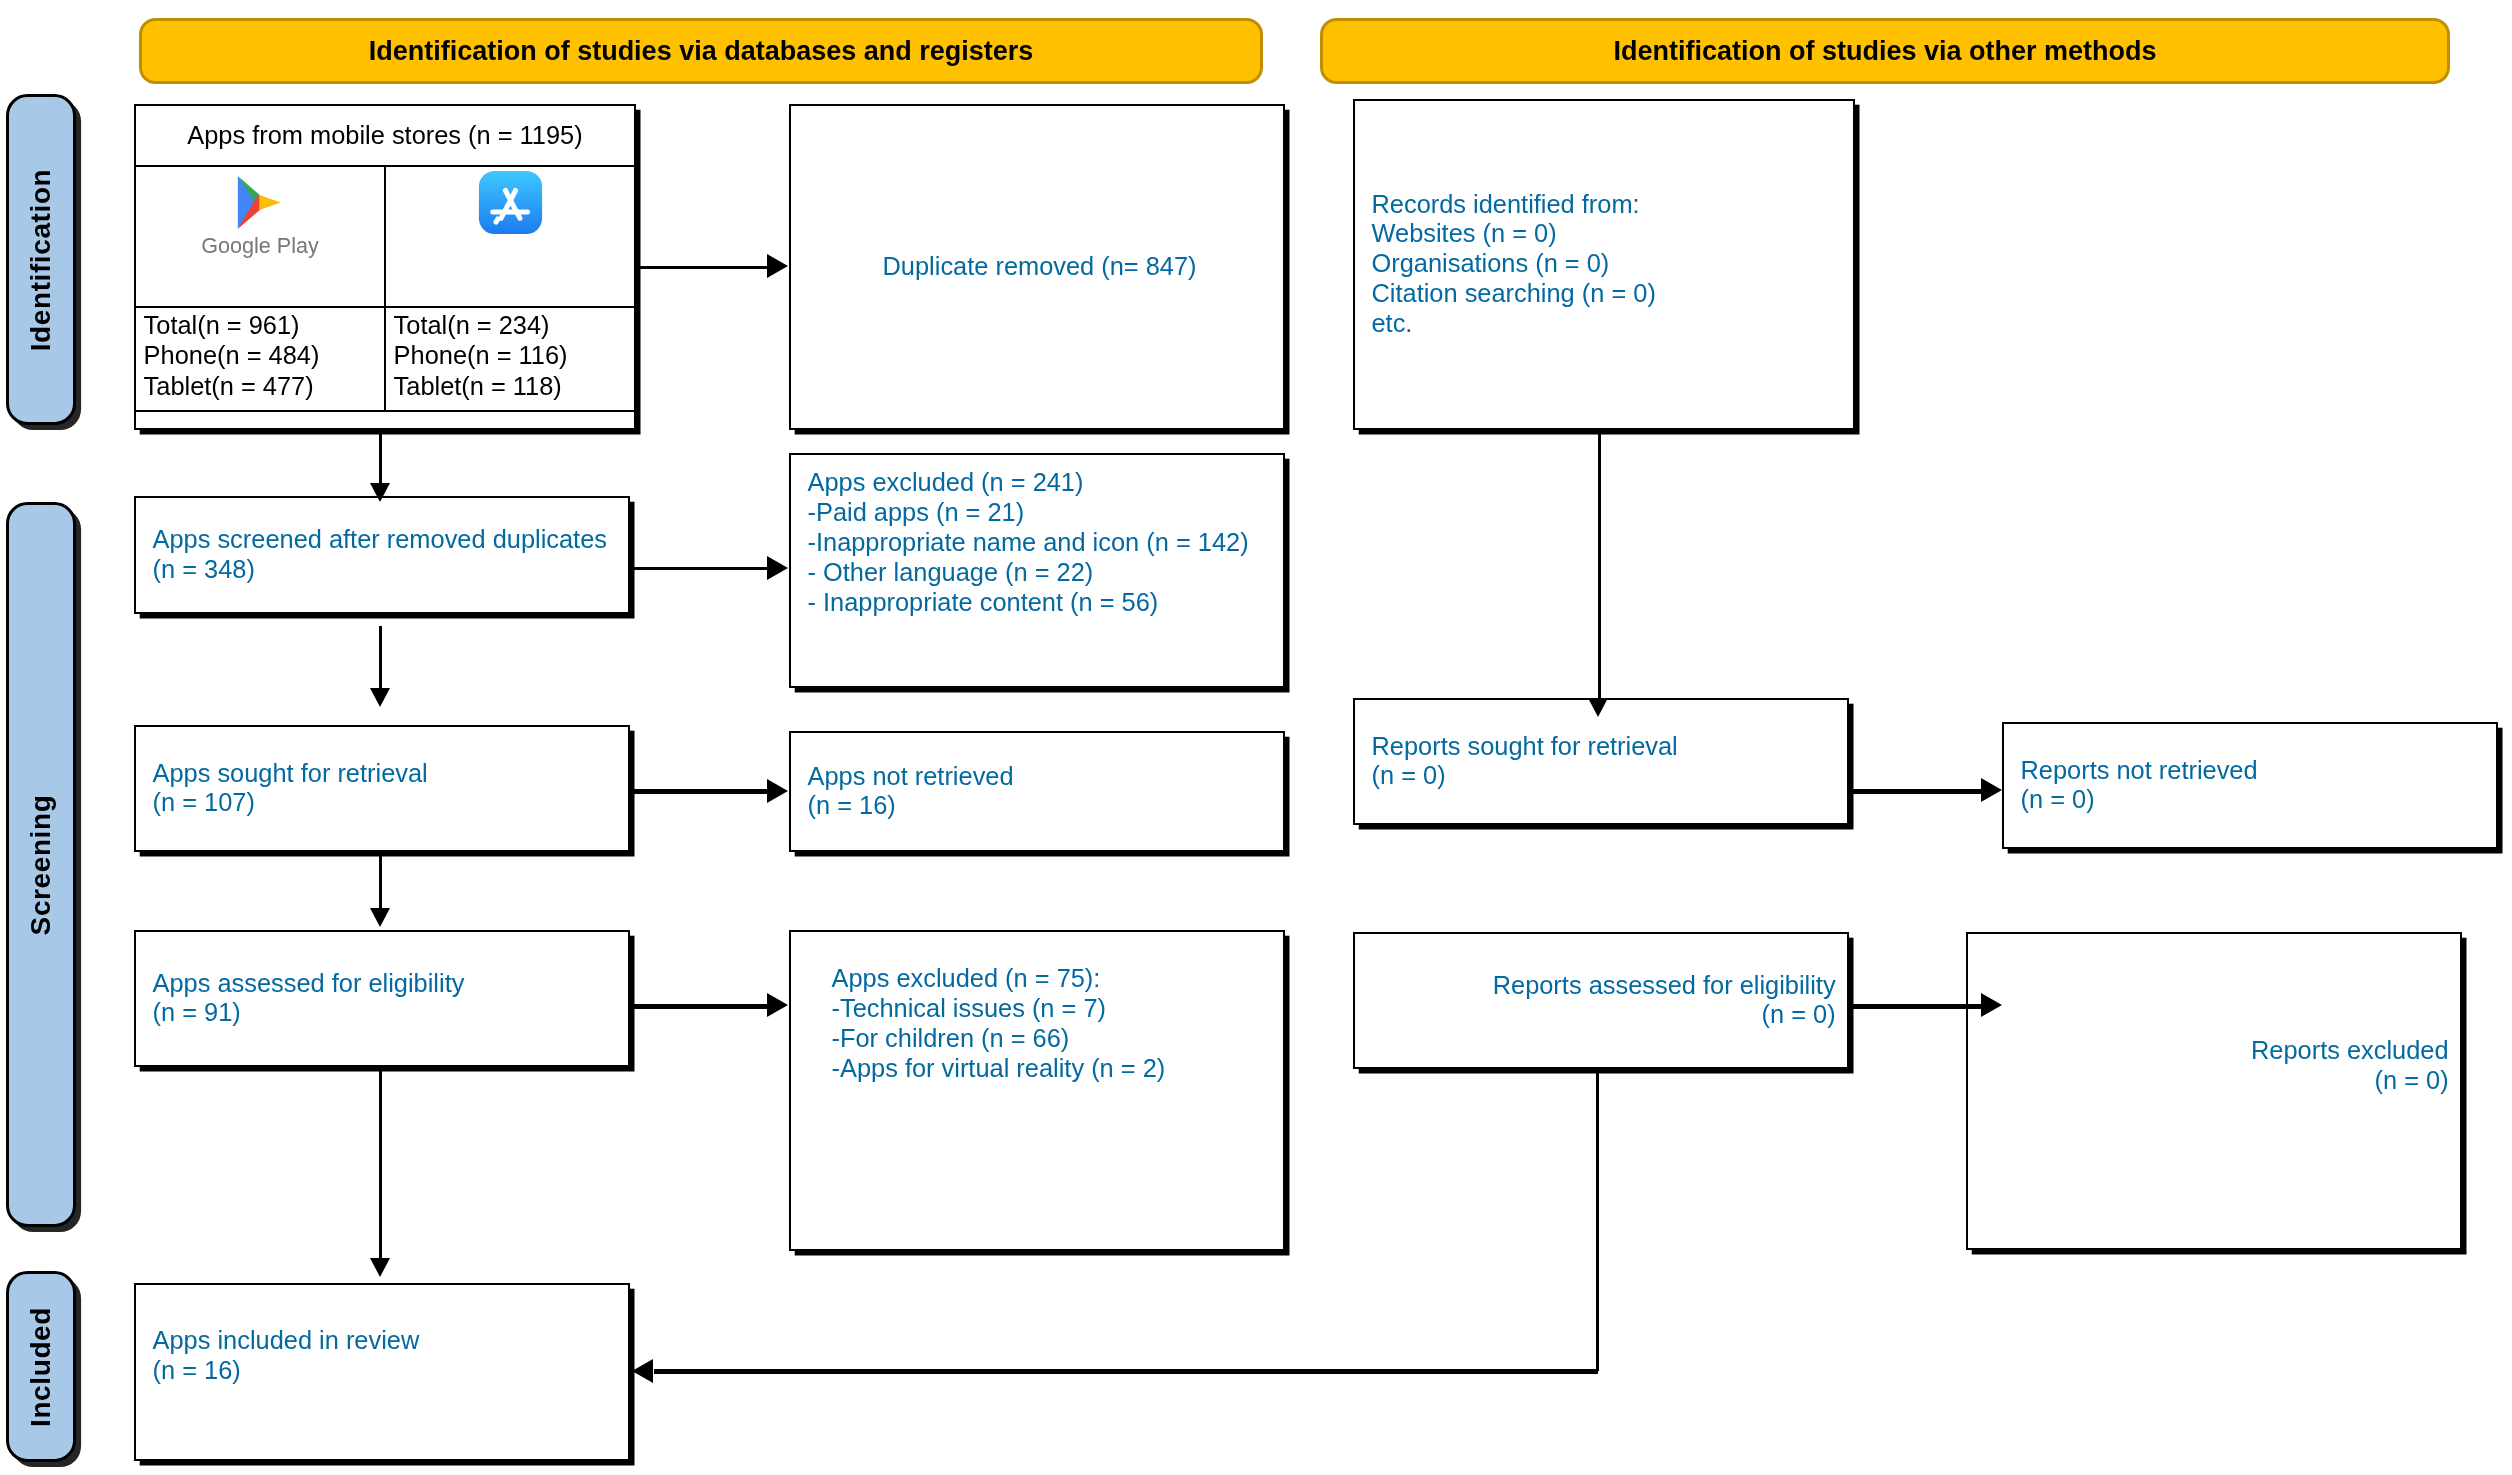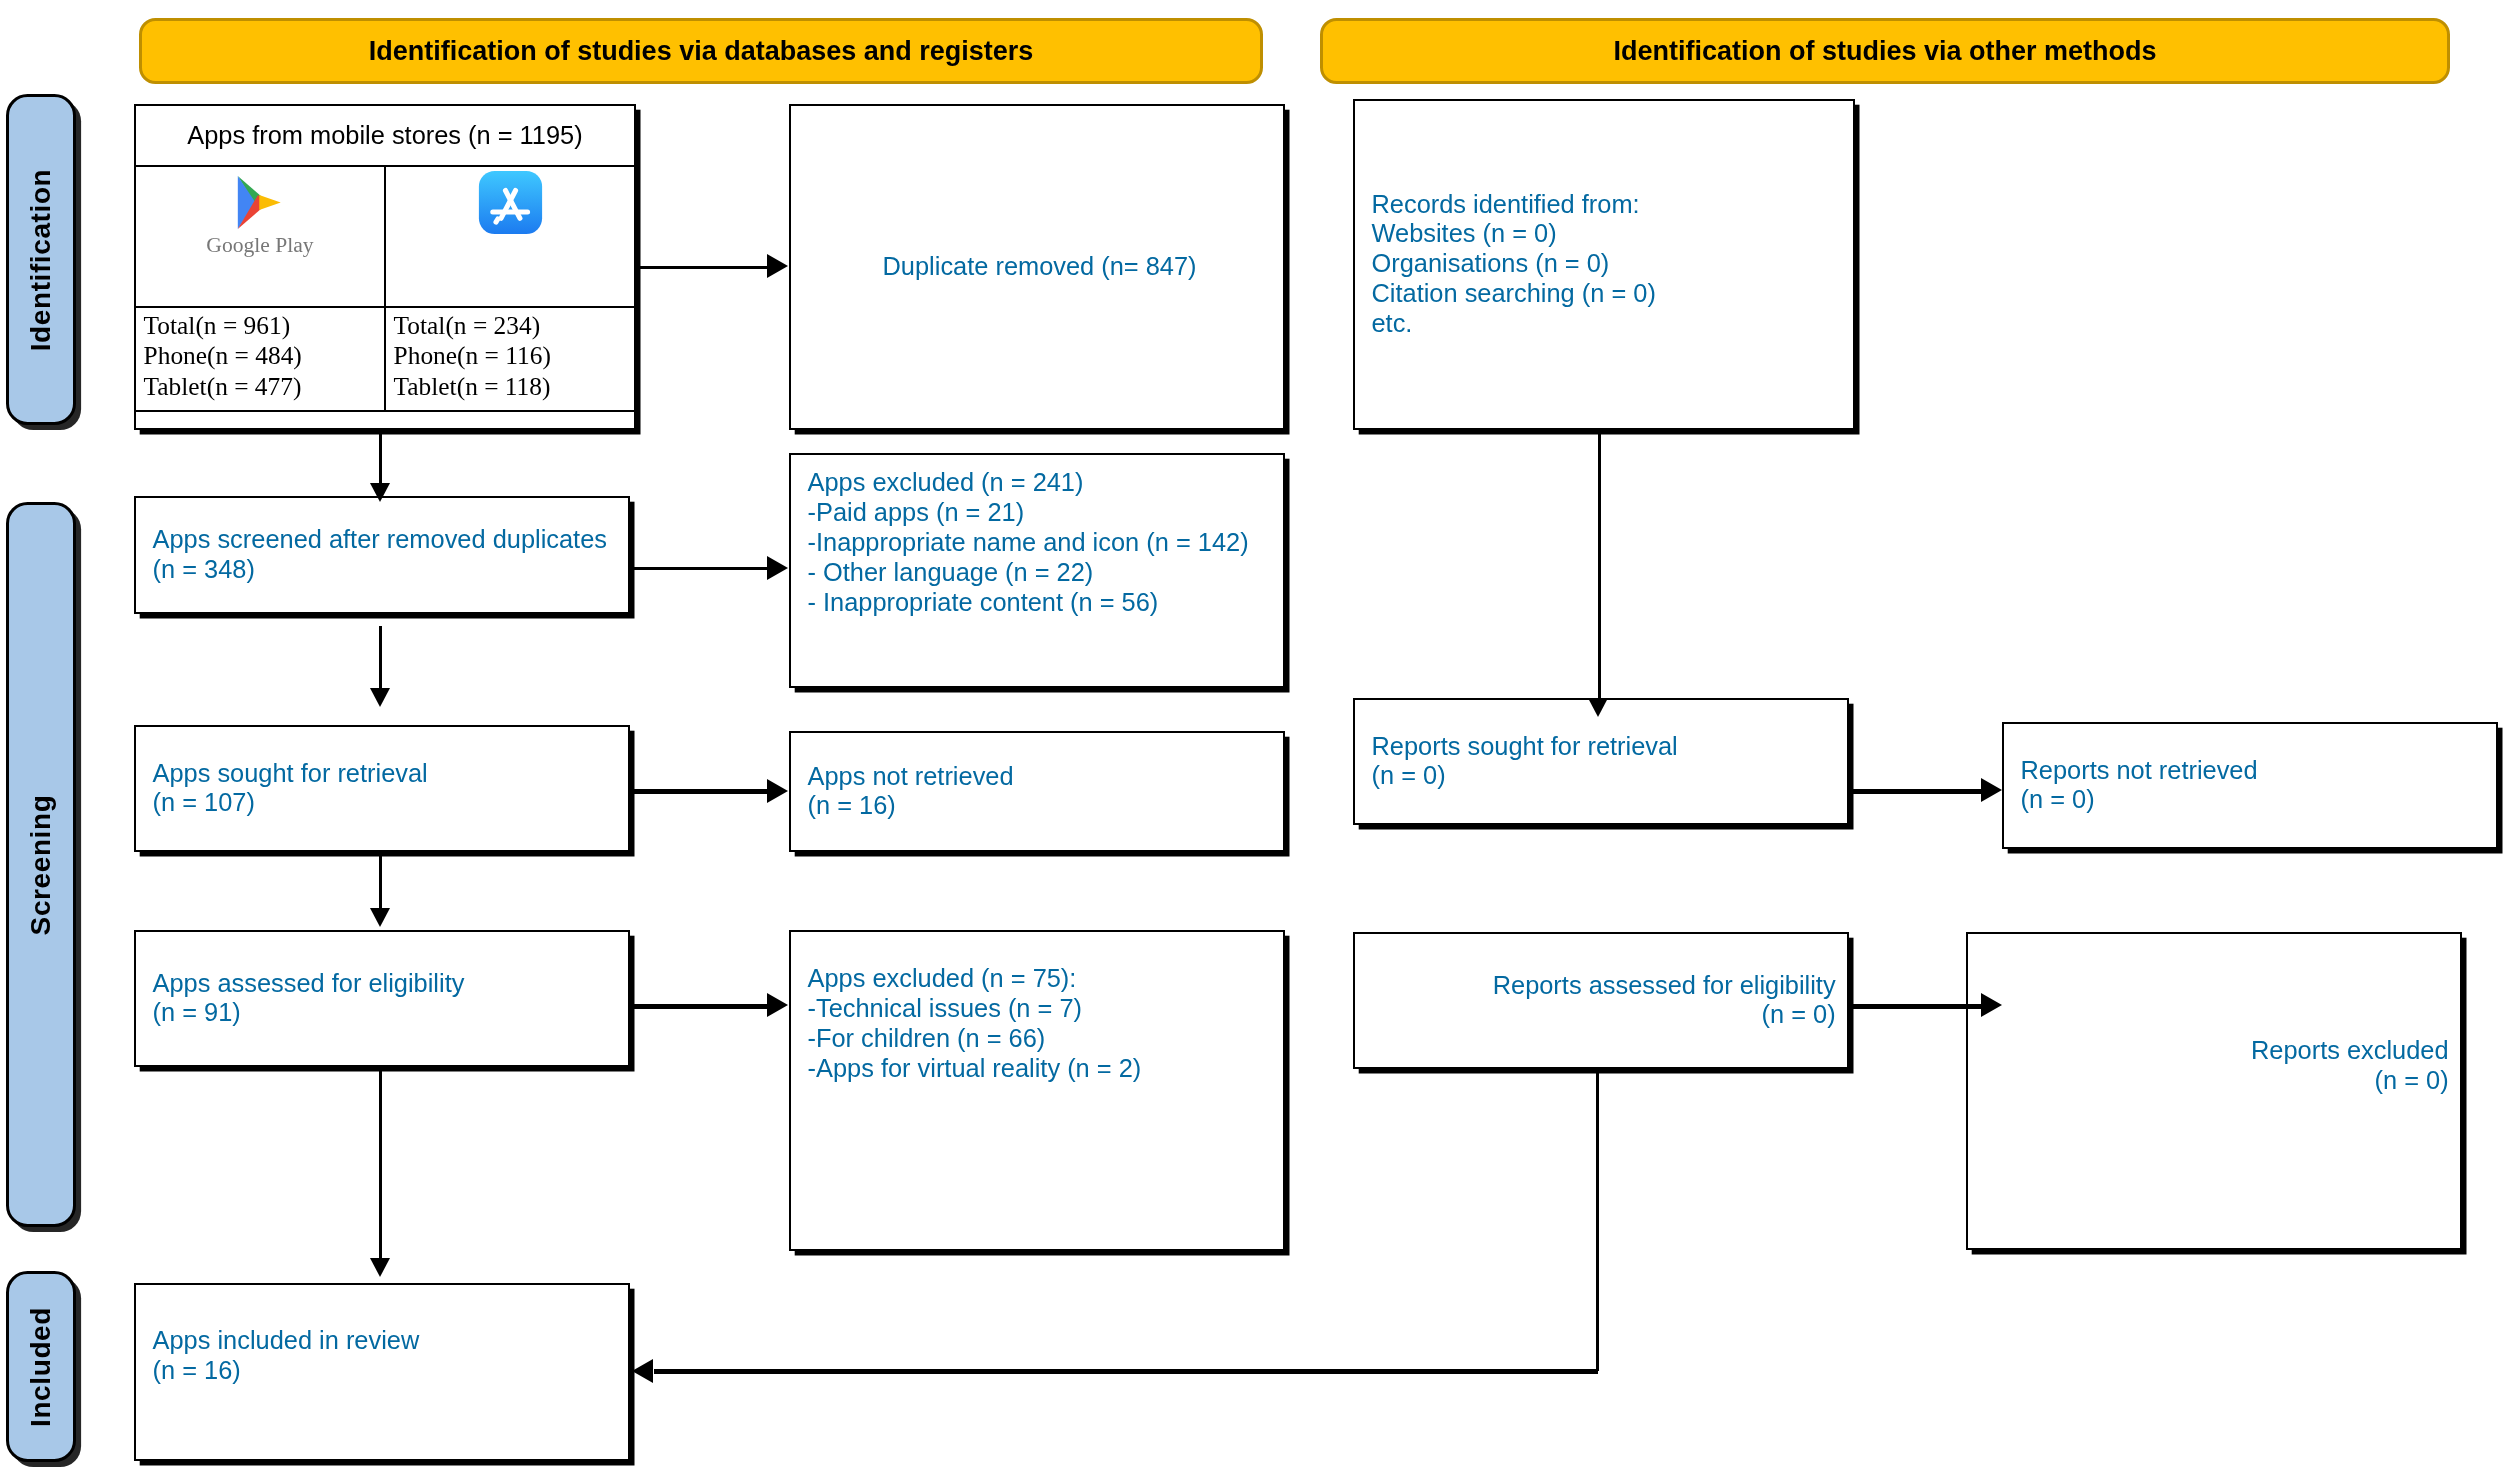--- a/index.html
+++ b/index.html
@@ -98,21 +98,20 @@
     box-sizing: border-box;
     color: #000;
   }
   .store-grid {
     position: absolute;
     top: 61px; left: 0; right: 0;
     height: 141px;
     display: flex;
     border-bottom: 2.5px solid #000;
     box-sizing: border-box;
-    font-family: Liberation Serif, serif;
   }
   .store-cell {
     flex: 1 1 0;
     position: relative;
     box-sizing: border-box;
   }
   .store-cell.left { border-right: 2.5px solid #000; }
   .store-logo {
     position: absolute;
     top: 0; left: 0; right: 0;
@@ -281,21 +280,21 @@
     <div class="txt v-center">Apps not retrieved
 (n = 16)</div>
   </div>
 
   <div class="box" style="left:134px; top:930px; width:496px; height:137px;">
     <div class="txt v-center">Apps assessed for eligibility
 (n = 91)</div>
   </div>
 
   <div class="box" style="left:789px; top:930px; width:496px; height:321px;">
-    <div class="txt" style="top:32px;">Apps excluded (n = 75):
+    <div class="txt" style="top:32px;margin-left:24px;">Apps excluded (n = 75):
       -Technical issues (n = 7)
       -For children (n = 66)
       -Apps for virtual reality (n = 2)</div>
   </div>
 
   <div class="box" style="left:1353px; top:698px; width:496px; height:127px;">
     <div class="txt v-center">Reports sought for retrieval
 (n = 0)</div>
   </div>
 

